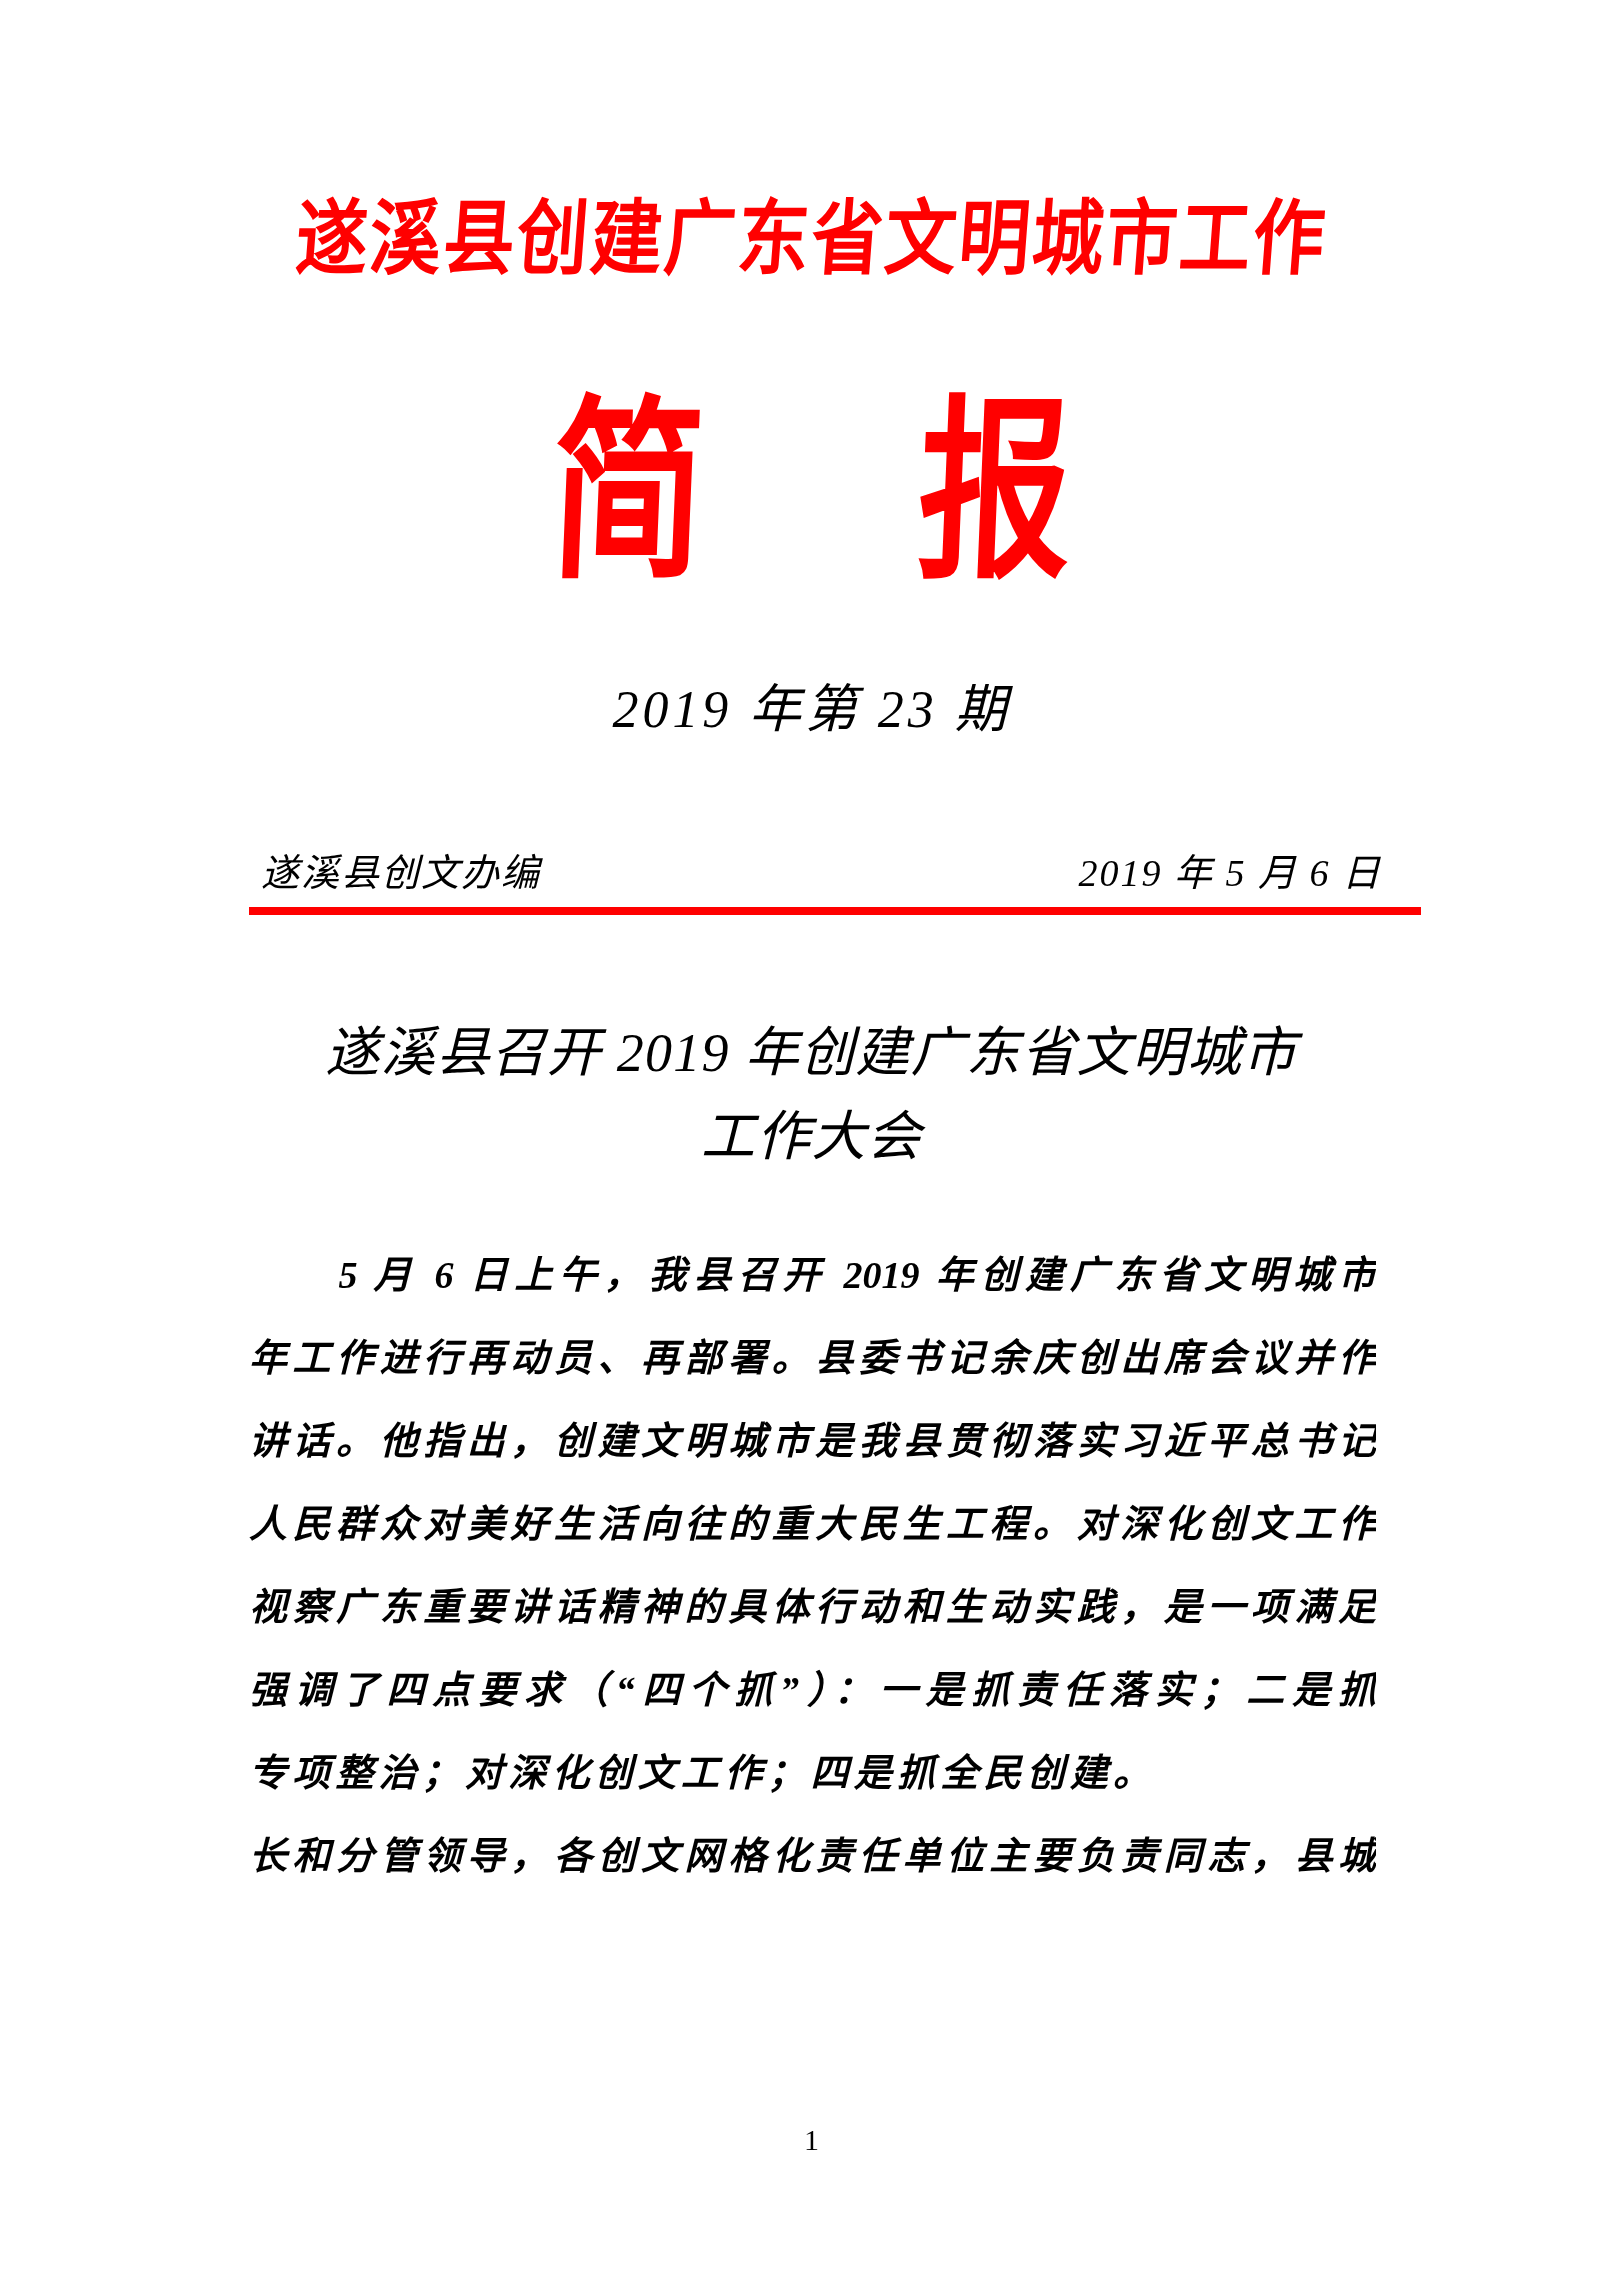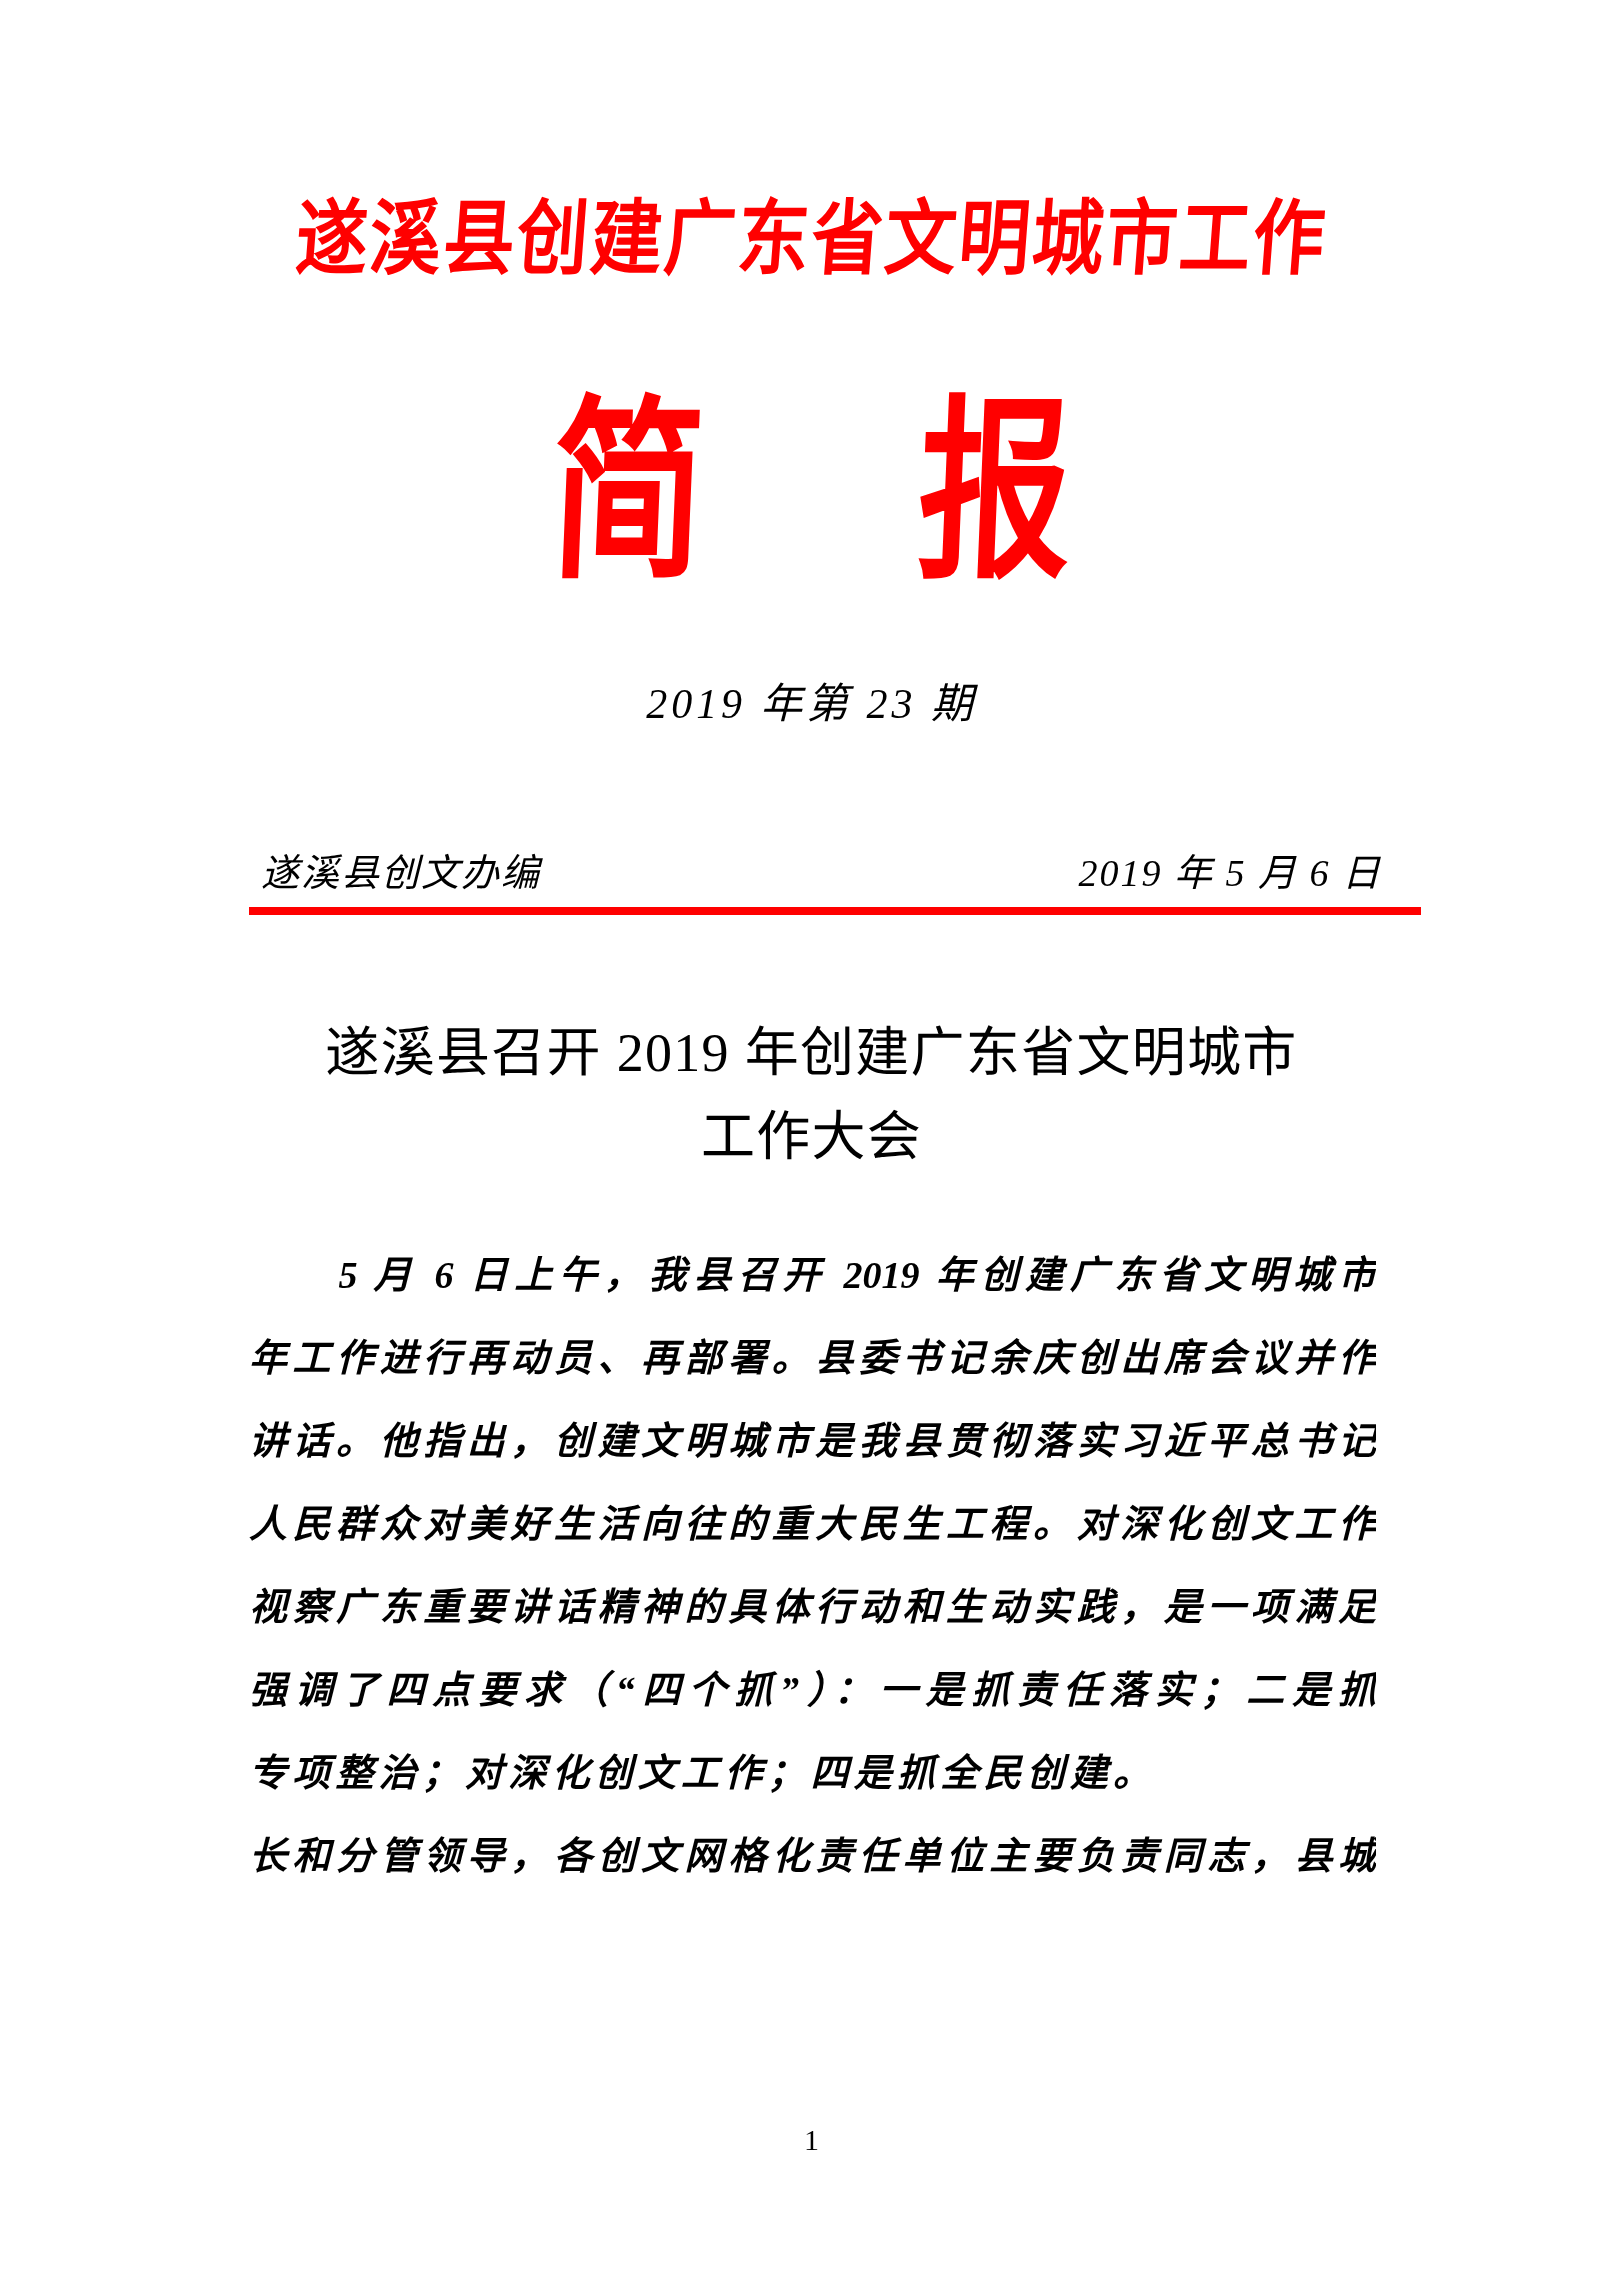--- a/index.html
+++ b/index.html
@@ -31,21 +31,21 @@
     color:#ff0000;
     letter-spacing:39px;
     text-indent:39px;
     transform:scaleX(0.78) skewX(-3deg);
     transform-origin:center center;
     white-space:nowrap;
   }
   .m-issue{
     position:absolute;top:679px;left:0;right:0;
     text-align:center;
-    font-size:42px;line-height:1.2;
+    font-size:52px;line-height:1.2;
     font-style:italic;
     letter-spacing:3.9px;
     white-space:nowrap;
   }
   .m-row{
     position:absolute;top:852px;left:249px;width:1172px;
     display:flex;justify-content:space-between;align-items:baseline;
     font-size:38px;line-height:1.15;
     font-style:italic;
     letter-spacing:2px;
@@ -54,20 +54,21 @@
   }
   .m-row .date{margin-right:51px;}
   .m-rule{
     position:absolute;top:907px;left:249px;width:1172px;height:7.9px;
     background:#ff0000;
   }
   
   .heading{
     position:absolute;top:1011px;left:0;right:0;
     text-align:center;
+    font-style:italic;
   }
   .h-line{
     font-size:54px;line-height:84px;
     font-weight:500;
     letter-spacing:1.3px;
     white-space:nowrap;
   }
   .body{
     position:absolute;top:1234px;left:249px;width:1127px;
     font-size:38px;

